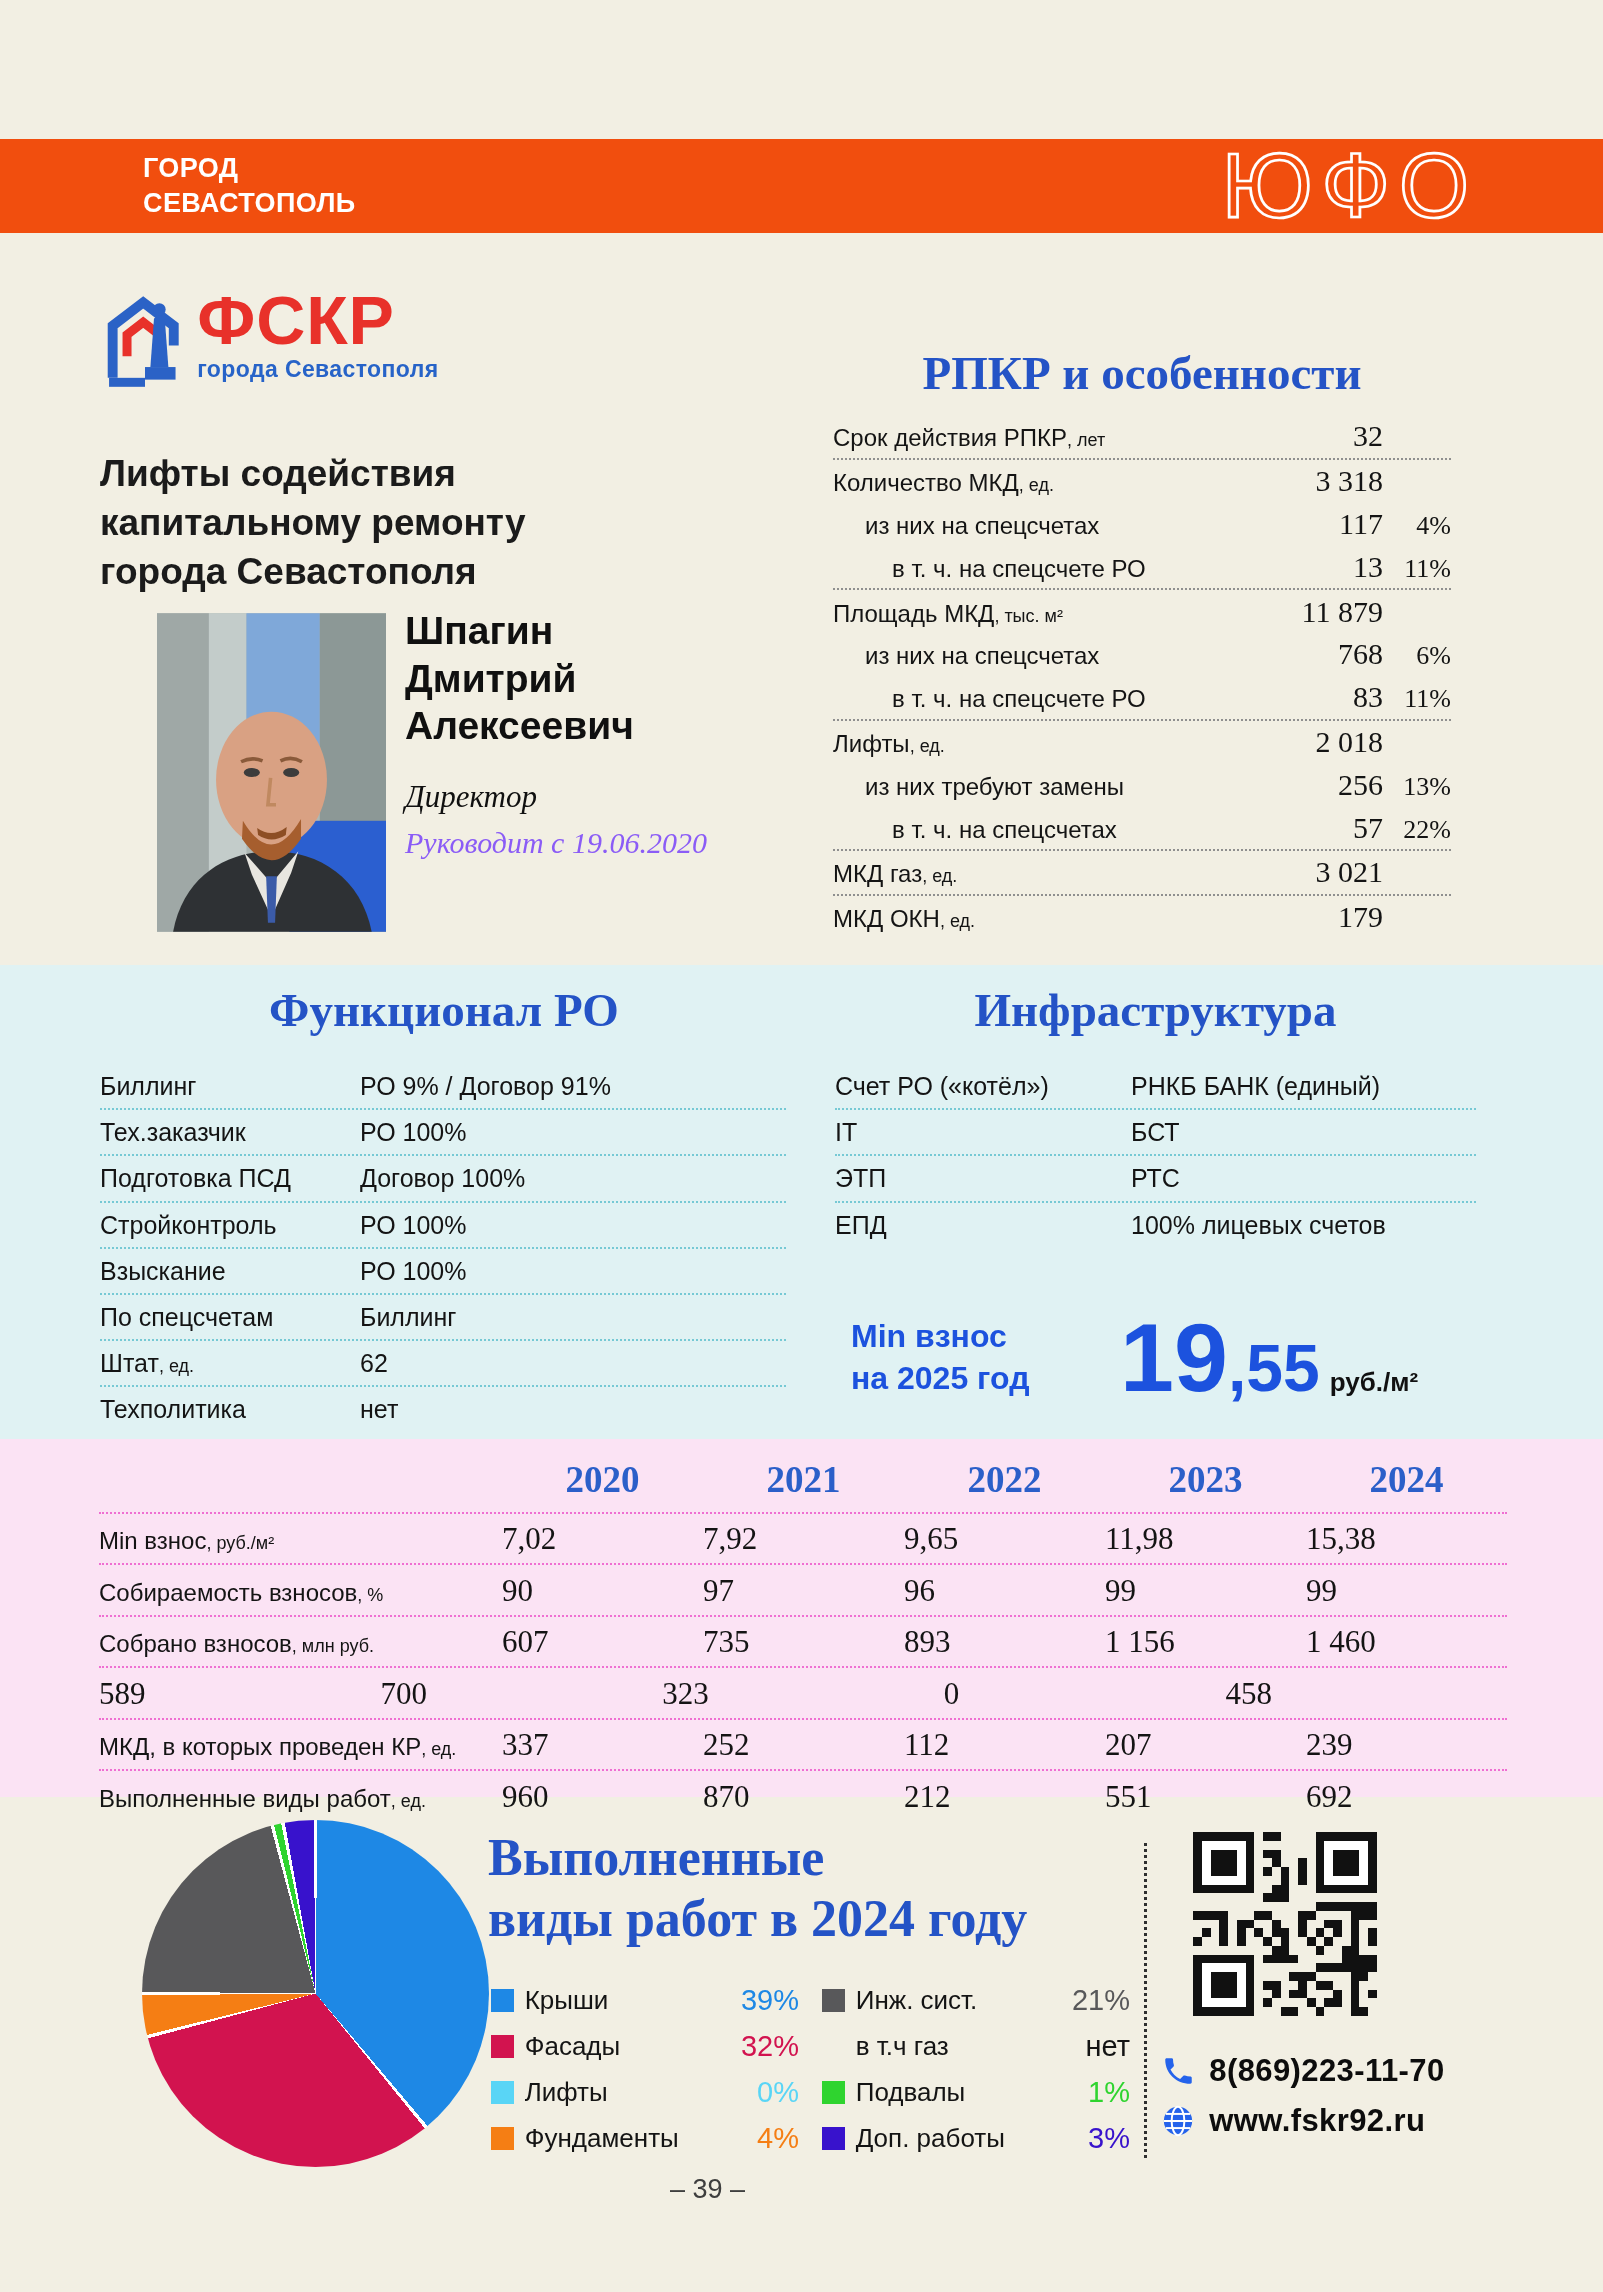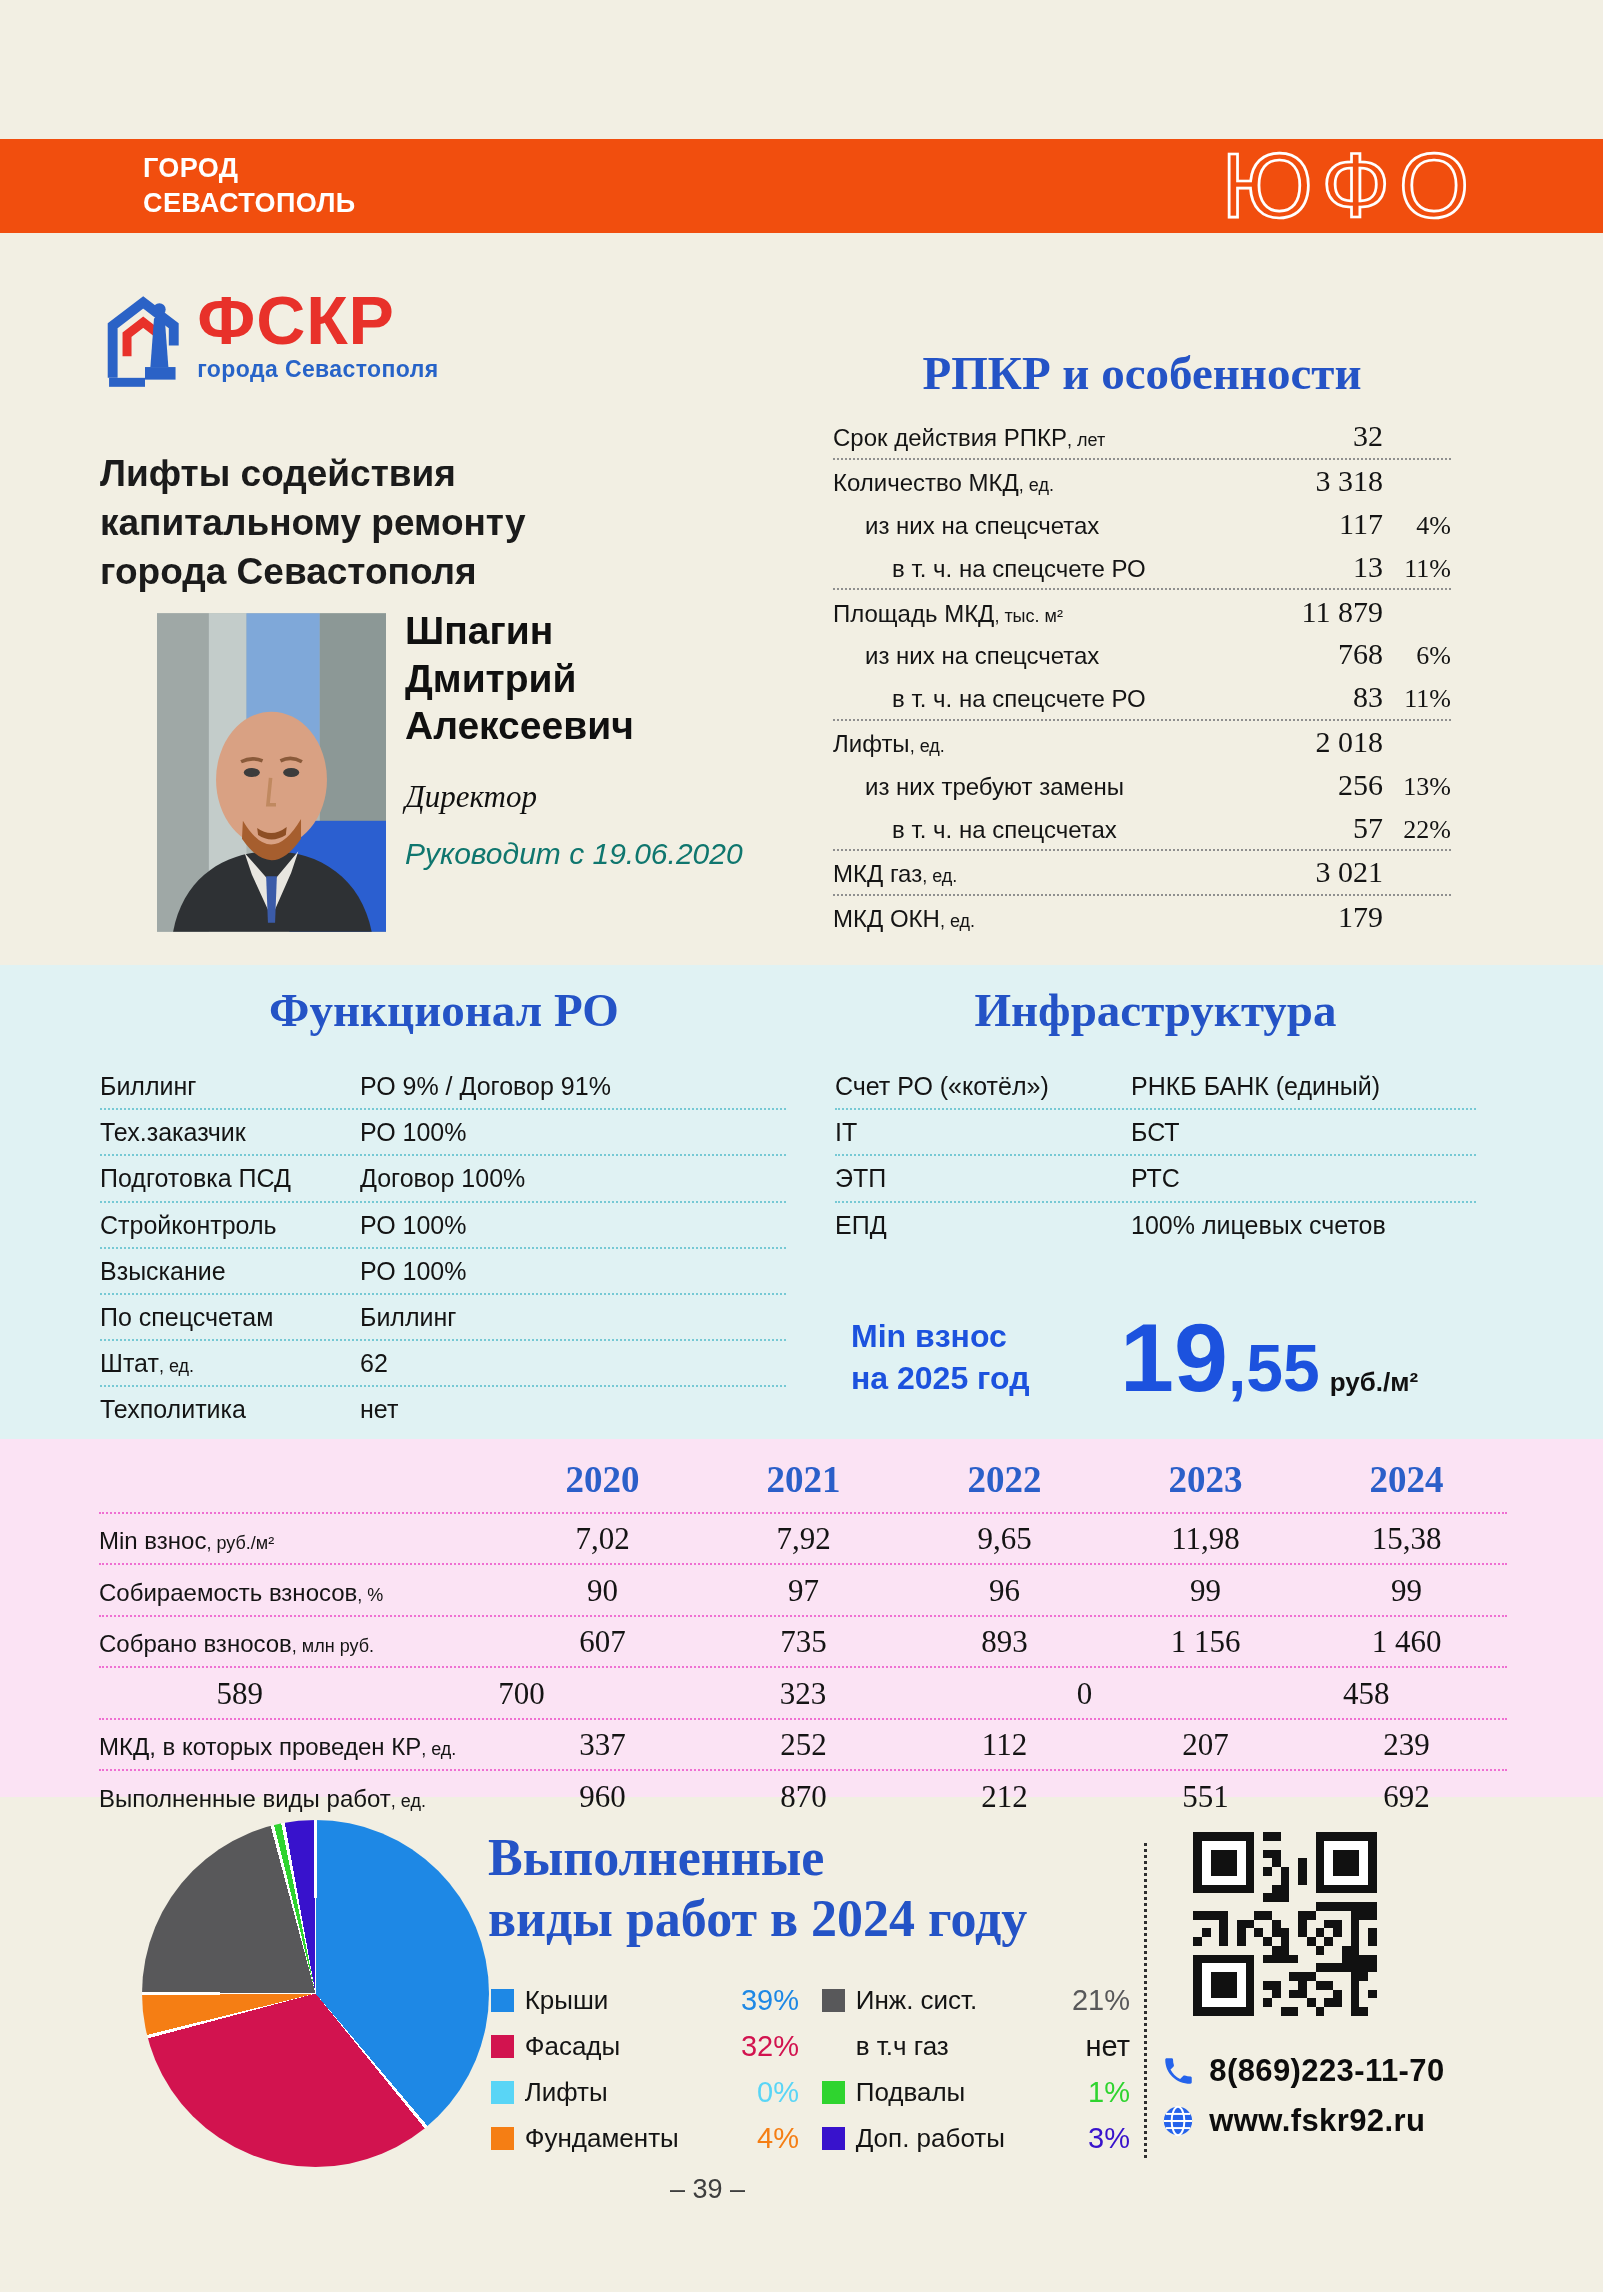--- a/index.html
+++ b/index.html
@@ -23,21 +23,21 @@
   .logo{position:absolute;left:100px;top:288px;display:flex;align-items:flex-start;gap:7.2px}
   .logo-text .main{font-size:68px;font-weight:bold;color:#E8312A;line-height:.95;letter-spacing:0.9px}
   .logo-text .sub{font-size:23px;font-weight:bold;color:#2763C8;margin-top:3.6px;letter-spacing:0.4px}
   .org-name{position:absolute;left:100px;top:450px;font-size:37px;font-weight:bold;line-height:1.32;color:#1b1b1b}
 
   
   .photo{position:absolute;left:157px;top:613px;width:229px;height:319px;overflow:hidden}
   .director{position:absolute;left:405px;top:607px;width:385px}
   .director .dn{font-size:39px;font-weight:bold;line-height:1.22;color:#101010}
   .director .pos{font-family:"Liberation Serif",serif;font-style:italic;font-size:31px;margin-top:29px;color:#101010}
-  .director .since{font-family:Liberation Sans, sans-serif;font-style:italic;font-size:30px;margin-top:22px;color:#0f766e}
+  .director .since{font-family:Liberation Serif, serif;font-style:italic;font-size:30px;margin-top:11px;color:#8b5cf6}
 
   .sec-title{position:absolute;text-align:center;font-family:"Liberation Serif",serif;
              font-weight:bold;font-size:47px;color:var(--title-blue)}
 
   
   #rpkr-title{left:833px;top:346px;width:618px}
   #rpkr-table{position:absolute;left:833px;top:415px;width:618px}
   .r-row{display:flex;align-items:baseline;padding:5.4px 0 4.5px}
   .r-row.sep{border-bottom:2.2px dotted var(--sep-gray)}
   .r-label{flex:1;font-size:24px;line-height:1.2}
@@ -70,21 +70,21 @@
   .sec-pink{position:absolute;left:0;top:1439px;width:100%;height:358px;background:var(--bg-pink)}
   .yt{position:absolute;left:99px;top:1444px;width:1408px}
   .yt-head{display:flex;align-items:baseline;padding:14.3px 0 10.7px;border-bottom:2.7px dotted var(--sep-pink)}
   .yt-label{width:403px}
   .yt-cell{flex:1;text-align:center}
   .yt-year{font-family:"Liberation Serif",serif;font-weight:bold;font-size:37px;color:#2B5FC9}
   .yt-row{display:flex;align-items:baseline;padding:7.2px 0 6.3px;border-bottom:2.7px dotted var(--sep-pink)}
   .yt-row:last-child{border-bottom:none}
   .yt-rlabel{width:403px;font-size:24px}
   .yt-unit{font-size:18px}
-  .yt-val{flex:1;text-align:center;font-family:"Liberation Serif",serif;font-size:31px}
+  .yt-val{flex:1;font-family:"Liberation Serif",serif;font-size:31px}
 
   
   .pie{position:absolute;left:142px;top:1820px;width:347px;height:347px;border-radius:50%}
   .works-title{position:absolute;left:488px;top:1827px;width:627px;
                font-family:"Liberation Serif",serif;font-weight:bold;font-size:52px;
                line-height:1.18;color:var(--title-blue)}
   .legend{position:absolute;left:491px;top:1977px;width:639px;display:flex;gap:23px}
   .lg-col{flex:1}
   .lg-item{display:flex;align-items:center;height:46px}
   .lg-sw{width:23px;height:23px;margin-right:10.7px;flex:none}

